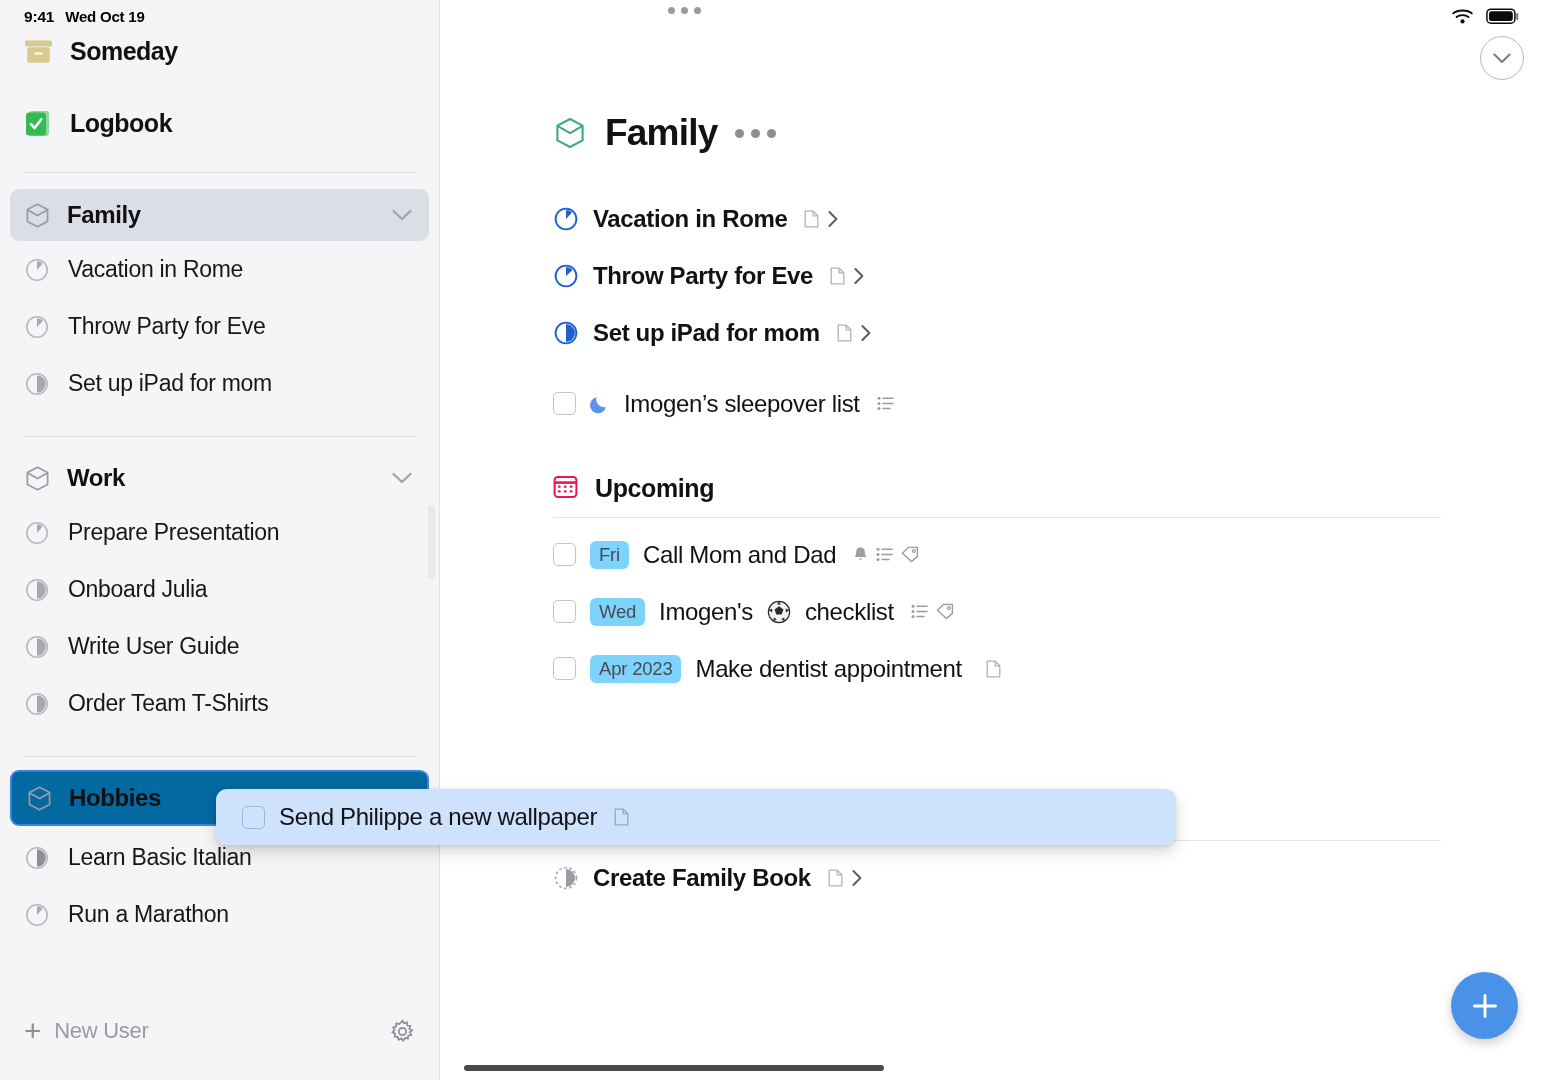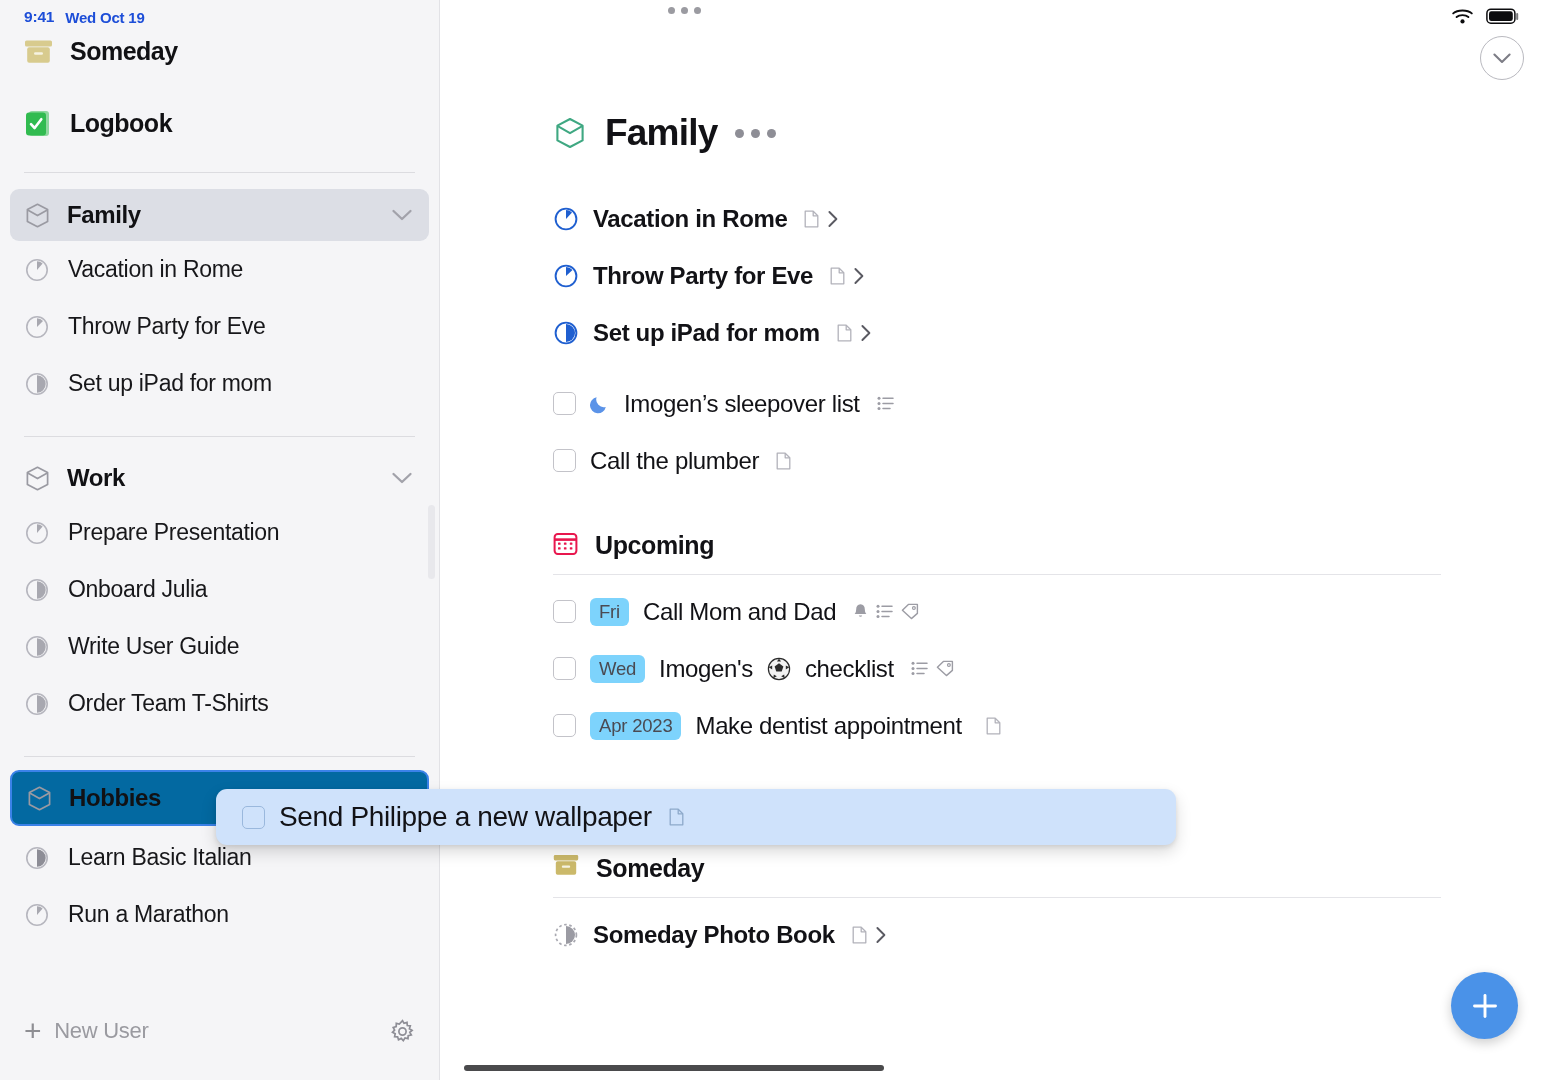--- a/index.html
+++ b/index.html
@@ -14,23 +14,23 @@
 
   
   #sidebar {
     width: 440px; height: 1080px;
     background: #f5f5f7;
     border-right: 1px solid #e2e2e6;
     position: relative;
     flex: 0 0 440px;
   }
   .status-bar {
-    display: flex; align-items: center; gap: 11px;
+    display: flex; gap: 11px;
     padding: 8px 0 0 24px; height: 26px;
-    font-size: 15px; font-weight: bold; color: #1d4ed8;
+    font-size: 15px; font-weight: bold; color: #000000;
     letter-spacing: -0.2px;
   }
   .status-time { font-size: 15.5px; font-weight: bold; }
   .status-date { font-size: 15px; font-weight: bold; }
 
   .side-top-item {
     display: flex; align-items: center; gap: 17px;
     padding-left: 24px; height: 46px;
   }
   .side-top-item .label {
@@ -163,21 +163,21 @@
 
   
   #drag-card {
     position: absolute; left: 216px; top: 789px;
     width: 960px; height: 56px;
     background: #cfe2fb; border-radius: 11px;
     box-shadow: 0 7px 16px rgba(0,0,0,0.15), 0 2px 5px rgba(0,0,0,0.09);
     display: flex; align-items: center; gap: 14px;
     padding-left: 26px; z-index: 50;
   }
-  #drag-card .tname { font-size: 28px; color: #121216; letter-spacing: -0.35px; }
+  #drag-card .tname { font-size: 24px; color: #121216; letter-spacing: -0.35px; }
   #drag-card .checkbox { border-color: #9ab8dd; background: transparent; }
 
   .fab {
     position: absolute; right: 28px; bottom: 41px;
     width: 67px; height: 67px; border-radius: 50%;
     background: #4a92e8;
     box-shadow: 0 4px 12px rgba(0,0,0,0.20);
     display: flex; align-items: center; justify-content: center;
     z-index: 40;
   }
@@ -510,32 +510,20 @@
               <g stroke="#9c9ca4" stroke-width="1.5" stroke-linecap="round">
                   <path d="M6 2.2 h10"></path>
                   <path d="M6 7.4 h10"></path>
                   <path d="M6 12.6 h7"></path>
                 </g>
             </svg>
           </span>
         </span>
       </div>
 
-      <div class="task-row">
-        <span class="checkbox"></span>
-        <span class="tname">Call the plumber</span>
-        <span class="meta-icons">
-          <span>
-            <svg width="15" height="18" viewBox="0 0 15 18">
-                <path d="M1.2 1.2 h8 l4.6 4.6 v11 h-12.6 Z" fill="none" stroke="#b2b2ba" stroke-width="1.3" stroke-linejoin="round"></path>
-                <path d="M9.2 1.2 v4.6 h4.6" fill="none" stroke="#b2b2ba" stroke-width="1.3" stroke-linejoin="round"></path>
-              </svg>
-          </span>
-        </span>
-      </div>
 
       <div class="section-head">
         <span>
           <svg width="25" height="25" viewBox="0 0 25 25">
             <rect x="1.6" y="3" width="21.8" height="20" rx="3.2" fill="none" stroke="#e8174e" stroke-width="2"></rect>
             <path d="M1.6 8.6 h21.8" stroke="#e8174e" stroke-width="2.6"></path>
             <g fill="#e8174e">
               <rect x="5" y="11.4" width="2.6" height="2.4" rx="0.6"></rect>
                 <rect x="10.9" y="11.4" width="2.6" height="2.4" rx="0.6"></rect>
                 <rect x="16.8" y="11.4" width="2.6" height="2.4" rx="0.6"></rect>
@@ -652,21 +640,21 @@
       <div class="section-rule"></div>
 
 
       <div class="task-row">
         <span>
           <svg width="26" height="26" viewBox="0 0 26 26">
               <circle cx="13" cy="13" r="10.4" fill="none" stroke="#a9a9b1" stroke-width="1.7" stroke-dasharray="2.6 2.6"></circle>
               <path d="M13 4 A9 9 0 0 1 13 22 Z" fill="#9b9ba3"></path>
             </svg>
         </span>
-        <span class="tname bold">Someday Photo Book</span>
+        <span class="tname bold">Create Family Book</span>
         <span class="meta-icons">
           <span>
             <svg width="15" height="18" viewBox="0 0 15 18">
                 <path d="M1.2 1.2 h8 l4.6 4.6 v11 h-12.6 Z" fill="none" stroke="#b2b2ba" stroke-width="1.3" stroke-linejoin="round"></path>
                 <path d="M9.2 1.2 v4.6 h4.6" fill="none" stroke="#b2b2ba" stroke-width="1.3" stroke-linejoin="round"></path>
               </svg>
           </span>
           <span>
             <svg width="12" height="18" viewBox="0 0 12 18">
                 <path d="M2.4 2 L9.4 9 L2.4 16" stroke="#5a5a62" stroke-width="1.9" fill="none" stroke-linecap="round" stroke-linejoin="round"></path>

